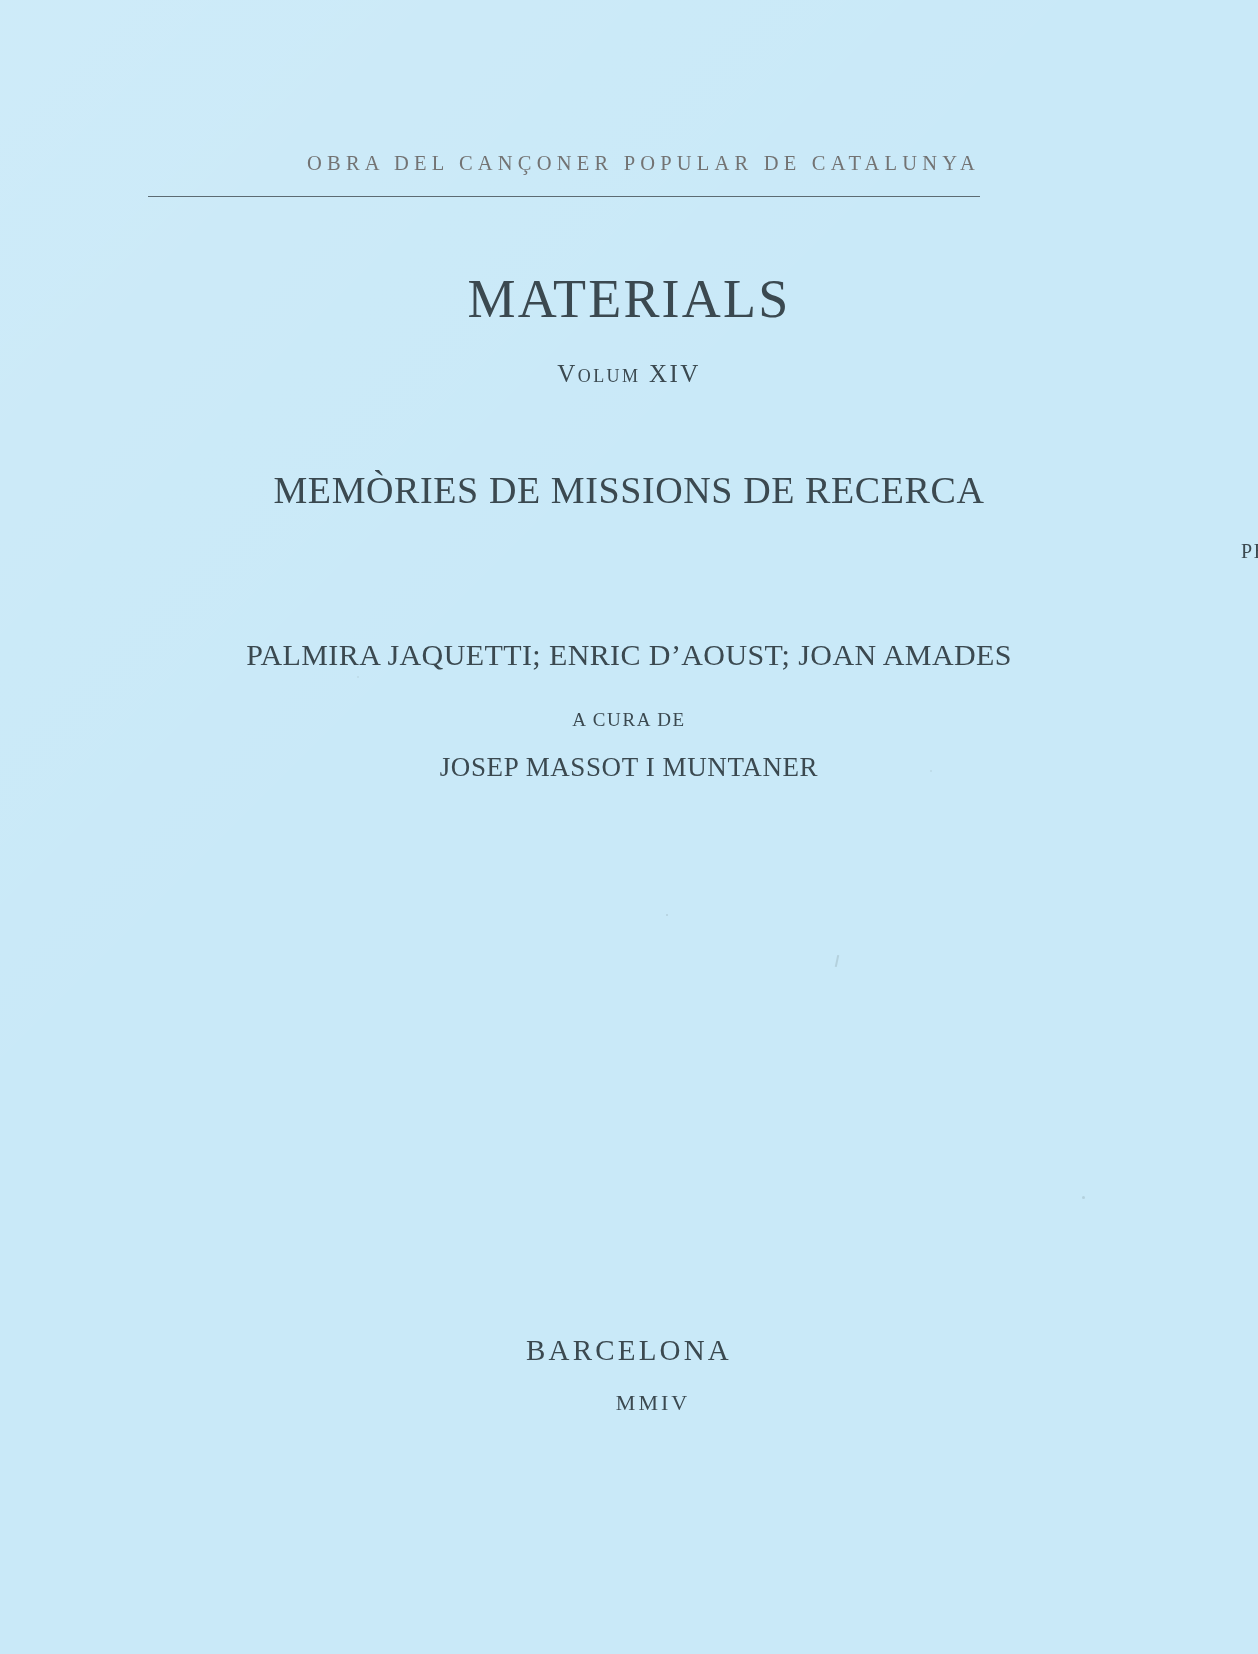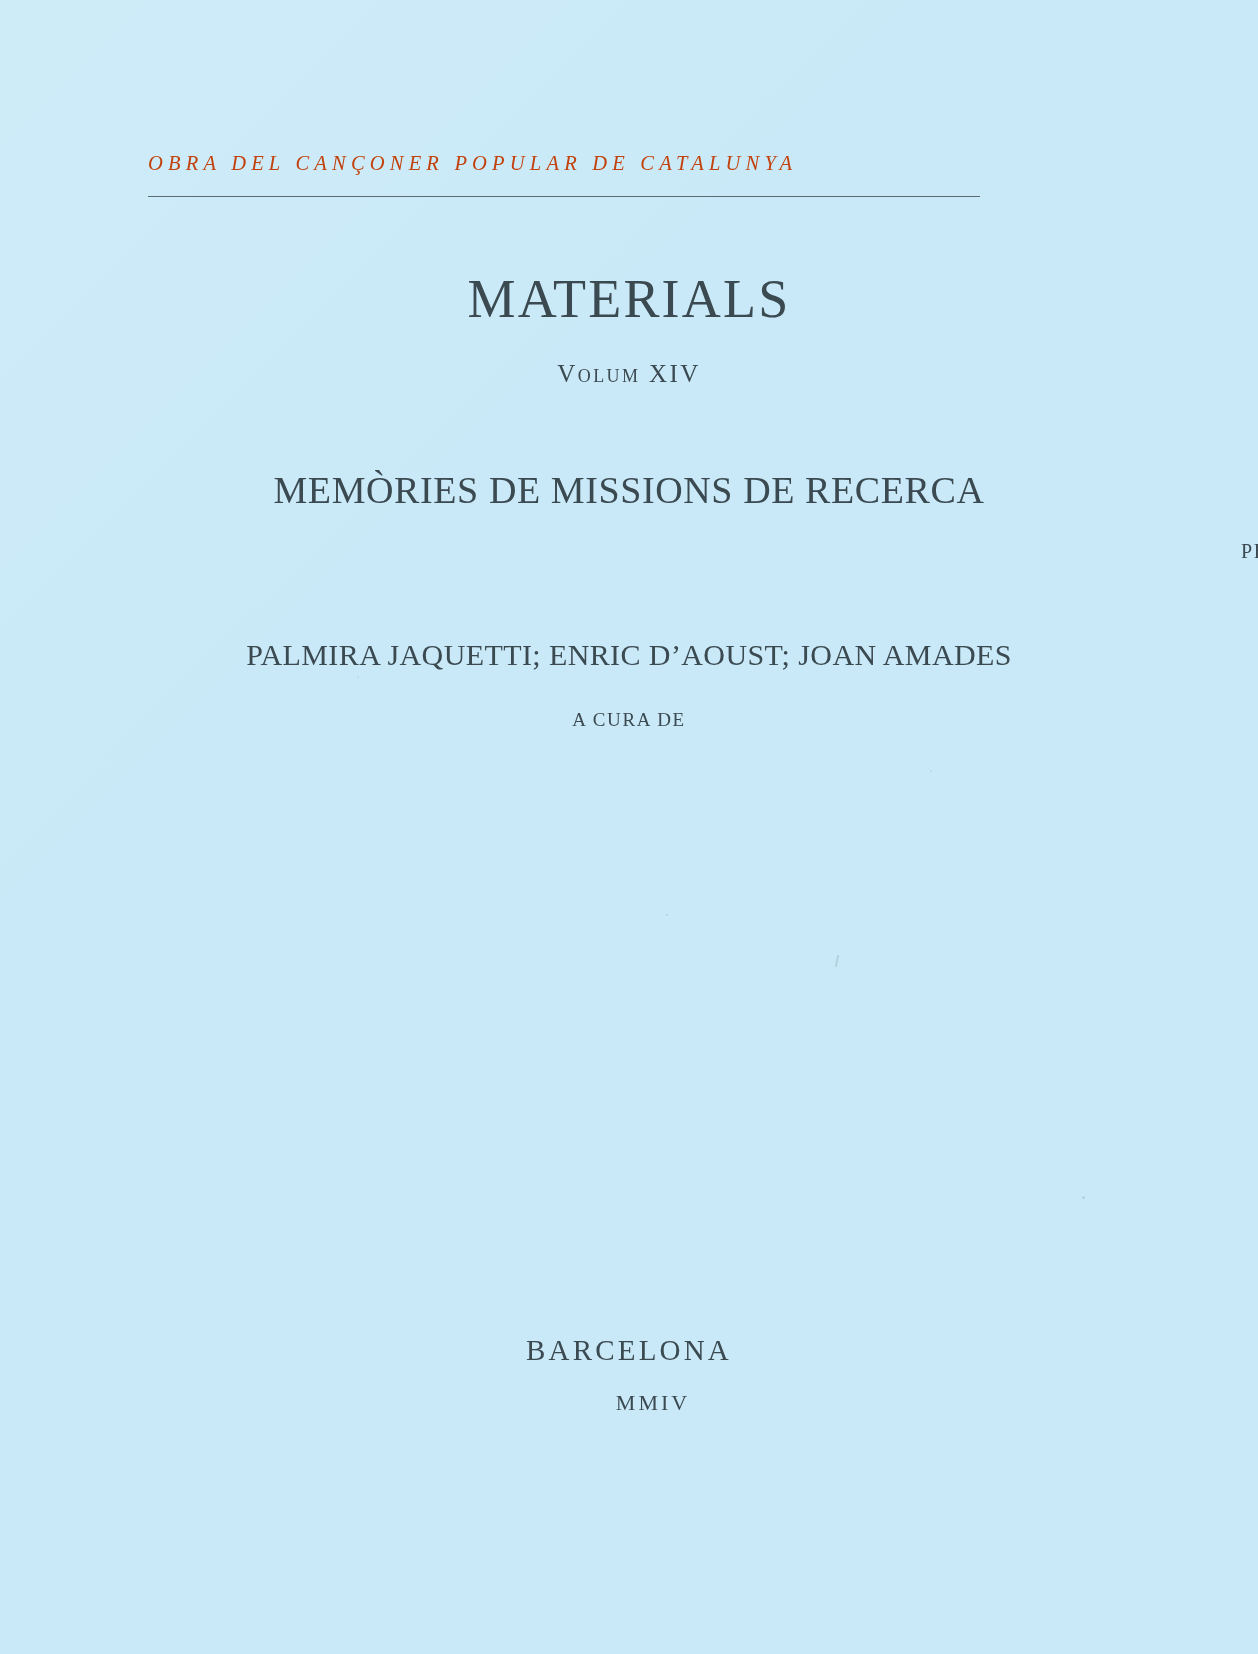--- a/index.html
+++ b/index.html
@@ -33,27 +33,26 @@
     z-index: 2;
     width: 100%;
     height: 100%;
   }
 
   .series-line {
     position: absolute;
     top: 152px;
     left: 148px;
     width: 832px;
-    text-align: left;
-    color: #c2410c;
+    text-align: right;
+    color: #737373;
     font-size: 20.5px;
     letter-spacing: 5.2px;
     white-space: nowrap;
     font-variant: small-caps;
-    font-style: italic;
   }
   .series-rule {
     position: absolute;
     top: 196px;
     left: 148px;
     width: 832px;
     height: 1px;
     background: #5c6b73;
   }
 
@@ -180,20 +179,21 @@
     <div class="volume">Volum XIV</div>
 
     <div class="subtitle">MEMÒRIES DE MISSIONS DE RECERCA</div>
 
     <div class="per">PER</div>
 
     <div class="authors">PALMIRA JAQUETTI; ENRIC D’AOUST; JOAN AMADES</div>
 
     <div class="cura">A CURA DE</div>
 
+    <div class="editor">JOSEP MASSOT I MUNTANER</div>
 
     <div class="city">BARCELONA</div>
 
     <div class="year">MMIV</div>
 
     <div class="speck" style="left:836px; top:955px; width:2px; height:12px; transform:rotate(12deg);"></div>
     <div class="speck" style="left:1082px; top:1196px; width:3px; height:3px; border-radius:50%;"></div>
     <div class="speck" style="left:666px; top:914px; width:2px; height:2px; border-radius:50%;"></div>
     <div class="speck" style="left:930px; top:770px; width:2px; height:2px; border-radius:50%; opacity:0.3;"></div>
     <div class="speck" style="left:357px; top:676px; width:2px; height:2px; border-radius:50%; opacity:0.3;"></div>

